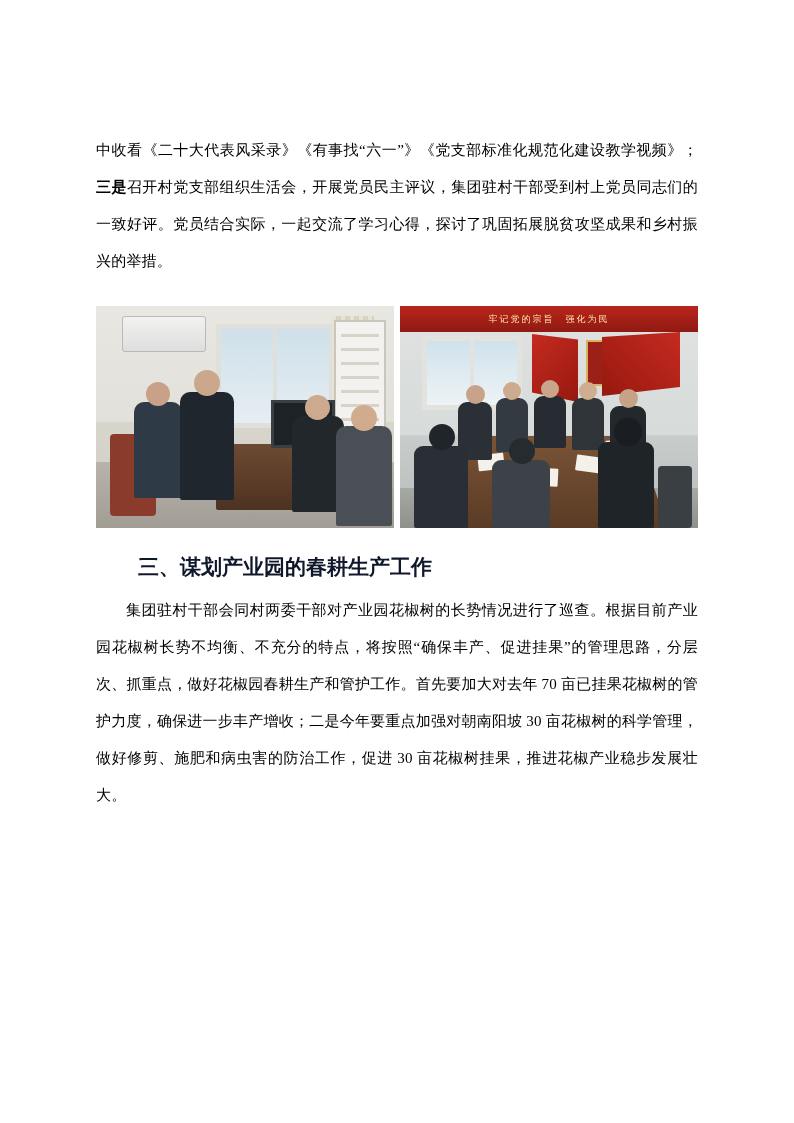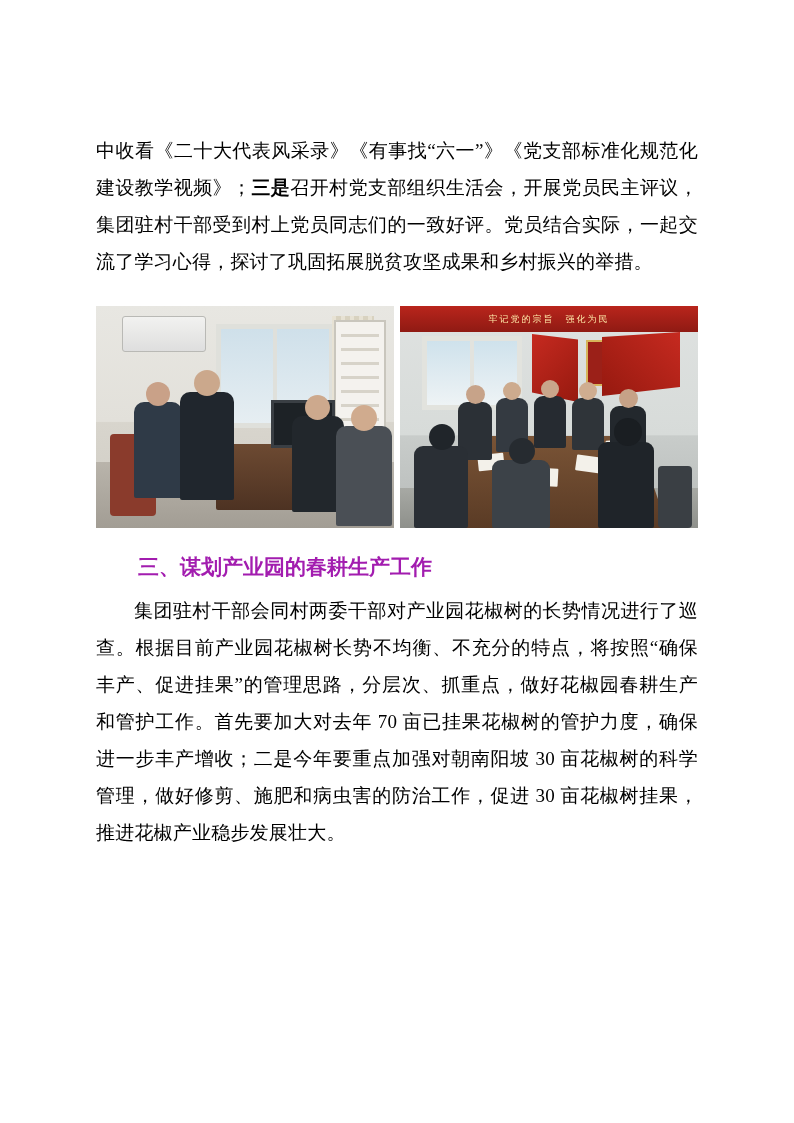--- a/index.html
+++ b/index.html
@@ -17,21 +17,21 @@
     font-family: "Liberation Serif", "DejaVu Serif", serif;
     box-sizing: border-box;
   }
   .content {
     position: absolute;
     left: 96px;
     top: 132px;
     width: 602px;
   }
   .para {
-    font-size: 19px;
+    font-size: 15px;
     line-height: 37px;
     color: #000000;
     text-align: justify;
     text-justify: inter-ideograph;
     margin: 0;
     letter-spacing: 0.2px;
   }
   .para.indent {
     text-indent: 2em;
   }
@@ -48,21 +48,21 @@
     position: relative;
     width: 298px;
     height: 222px;
     overflow: hidden;
     background: #cfd3d6;
   }
   .heading {
     font-size: 21px;
     font-weight: bold;
     line-height: 37px;
-    color: #a21caf;
+    color: #0f172a;
     margin: 20px 0 0 0;
     text-indent: 2em;
     font-family: "Liberation Sans", "DejaVu Sans", sans-serif;
   }
   .body-block {
     margin-top: 7px;
   }
 
   
   .p1-wall {

